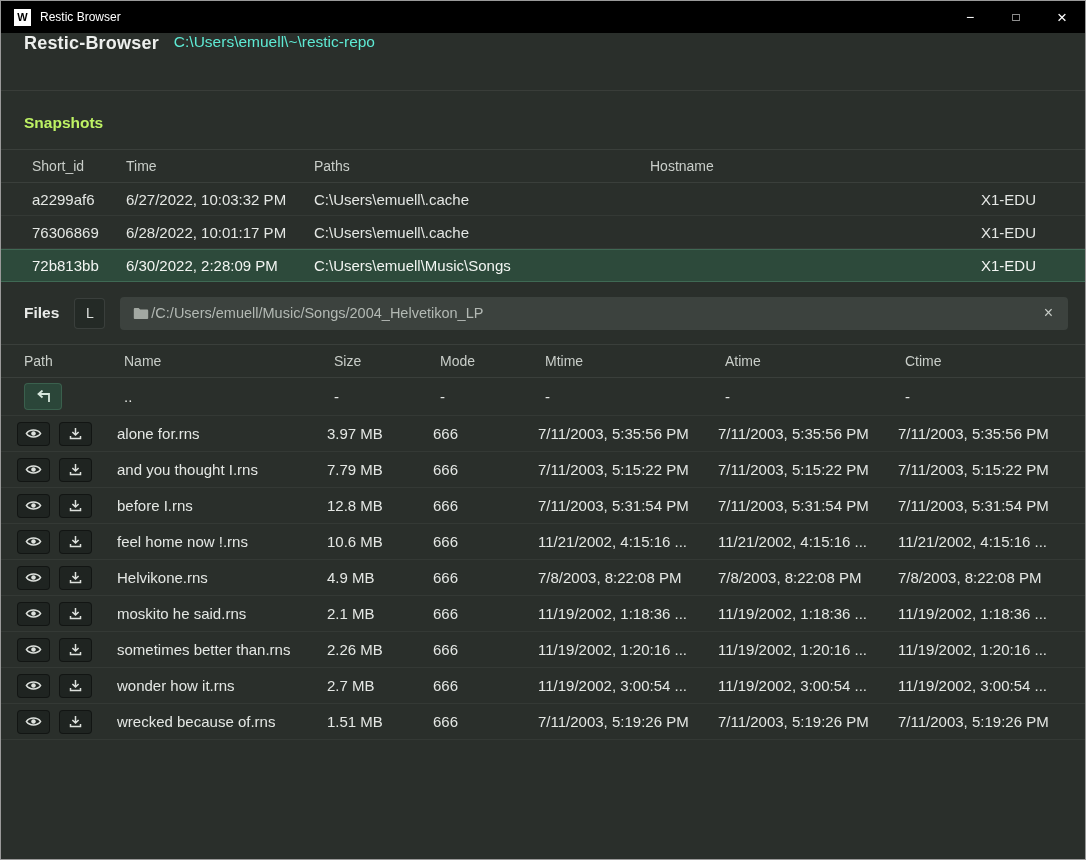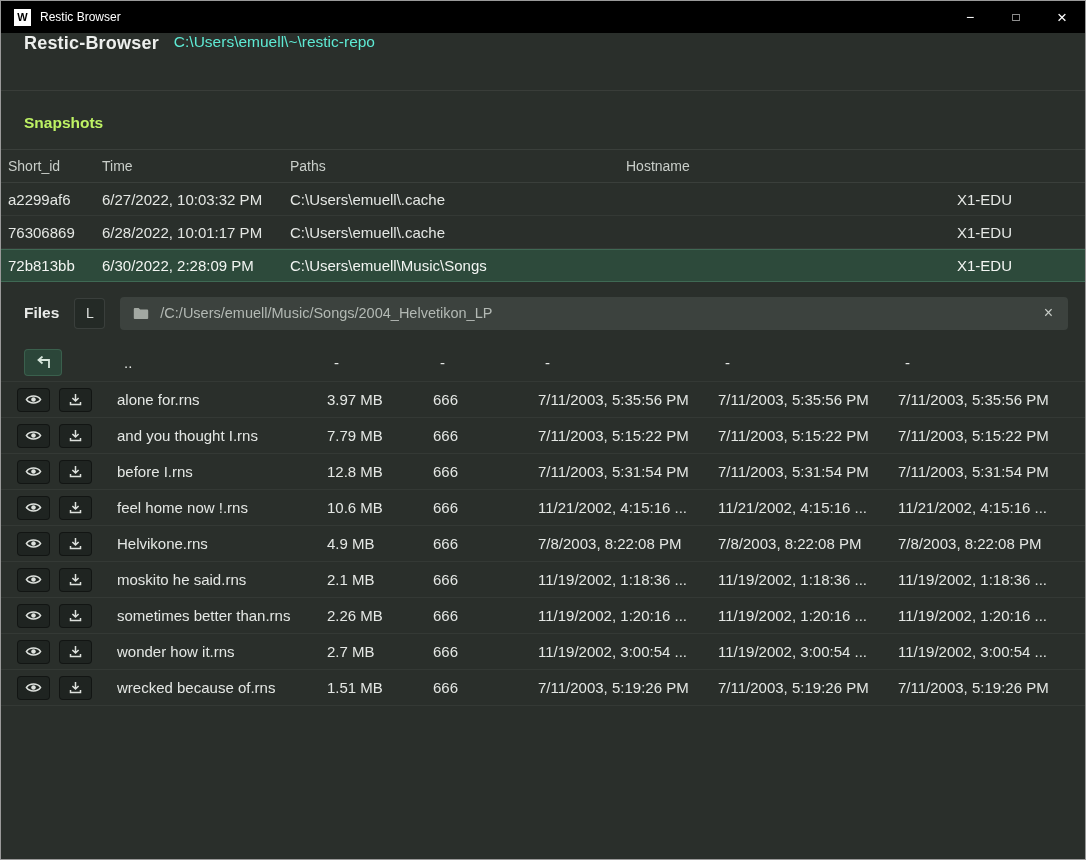--- a/index.html
+++ b/index.html
@@ -33,41 +33,41 @@
             border-bottom:1px solid rgba(255,255,255,0.07); }
   .app-title { font-size:18px; font-weight:bold; color:#edefed; letter-spacing:.2px; }
   .select-repo-btn { margin-left:23px; background:#1d2420; border:1px solid #151a17; border-radius:4px;
                      color:#e9ebe9; font-weight:bold; font-size:13.5px; height:38px; padding:0 19px;
                      cursor:pointer; font-family:inherit; box-shadow:0 1px 3px rgba(0,0,0,.35); }
   .repo-path { margin-left:15px; color:#5eead4; font-size:15.5px; }
 
   
   .section-title { font-size:15.5px; font-weight:bold; color:#bef264; padding:23px 23px 17px; }
 
-  .snap-grid  { display:grid; grid-template-columns:94px 188px 336px 331px 1fr; align-items:center; padding:0 7px; }
+  .snap-grid  { display:grid; grid-template-columns:94px 188px 336px 331px 1fr; align-items:center; padding:0 31px; }
   .files-grid { display:grid; grid-template-columns:100px 210px 106px 105px 180px 180px 1fr; align-items:center; padding:0 23px; }
 
   .table-header { height:34px; border-top:1px solid rgba(255,255,255,0.08); border-bottom:1px solid rgba(255,255,255,0.08); }
   .th { font-size:14px; color:#c9cec9; white-space:nowrap; overflow:hidden; }
 
   .cell { font-size:15px; color:#e4e7e4; white-space:nowrap; overflow:hidden; }
 
   .snap-row { height:33px; border-bottom:1px solid rgba(255,255,255,0.05); }
   .snap-row.selected { background:#2d4a3b; border-top:1px solid rgba(120,200,160,0.25);
                        border-bottom:1px solid rgba(120,200,160,0.25); }
   .snap-row.selected .cell { color:#f2f5f2; }
 
   
   .files-bar { height:62px; display:flex; align-items:center; padding:0 17px 0 23px; gap:15px;justify-content:space-between; }
   .files-title { font-size:15.5px; font-weight:bold; color:#e9ebe9; }
   .view-toggle-btn { width:31px; height:31px; flex:0 0 31px; background:#242a26;
                      border:1px solid rgba(255,255,255,0.10); border-radius:4px; color:#dfe2df;
                      font-size:14px; cursor:pointer; font-family:inherit; }
   .path-bar { flex:1; height:33px; background:#3c423e; border-radius:4px; display:flex;
-              align-items:center; padding:0 13px; gap:11px; cursor:text; }
+              align-items:center; padding:0 13px; gap:2px; cursor:text; }
   .folder-icon { display:flex; color:#a2a8a2; }
   .path-text { flex:1; font-size:14.5px; color:#b3b9b4; white-space:nowrap; overflow:hidden; }
   .clear-path-btn { background:none; border:none; color:#c8cdc8; font-size:16px; cursor:pointer;
                     padding:0 2px; font-family:inherit; line-height:1; }
 
   
   .parent-row { height:38px; border-bottom:1px solid rgba(255,255,255,0.05); }
   .up-btn { width:38px; height:27px; background:#2b4639; border:1px solid rgba(120,200,160,0.2);
             border-radius:4px; color:#d7e6dc; display:flex; align-items:center; justify-content:center;
             cursor:pointer; padding:0; }
@@ -148,20 +148,29 @@
         <span class="folder-icon">
           <svg width="16" height="13" viewBox="0 0 20 16">
               <path d="M1 2.5 C1 1.7 1.7 1 2.5 1 H7 L9 3 H17.5 C18.3 3 19 3.7 19 4.5 V13.5 C19 14.3 18.3 15 17.5 15 H2.5 C1.7 15 1 14.3 1 13.5 Z" fill="currentColor"></path>
             </svg>
         </span>
         <span class="path-text">/C:/Users/emuell/Music/Songs/2004_Helvetikon_LP</span>
         <button class="clear-path-btn">×</button>
       </div>
     </div>
 
+    <div class="table-header files-grid">
+      <div class="th">Path</div>
+      <div class="th">Name</div>
+      <div class="th">Size</div>
+      <div class="th">Mode</div>
+      <div class="th">Mtime</div>
+      <div class="th">Atime</div>
+      <div class="th">Ctime</div>
+    </div>
 
     <div class="parent-row files-grid">
       <div class="cell actions">
         <button class="up-btn">
           <svg width="17" height="13" viewBox="0 0 17 13">
               <path d="M14 12 V4 H4" fill="none" stroke="currentColor" stroke-width="1.8"></path>
               <path d="M7.5 0.5 L3.5 4 L7.5 7.5" fill="none" stroke="currentColor" stroke-width="1.8"></path>
             </svg>
         </button>
       </div>

